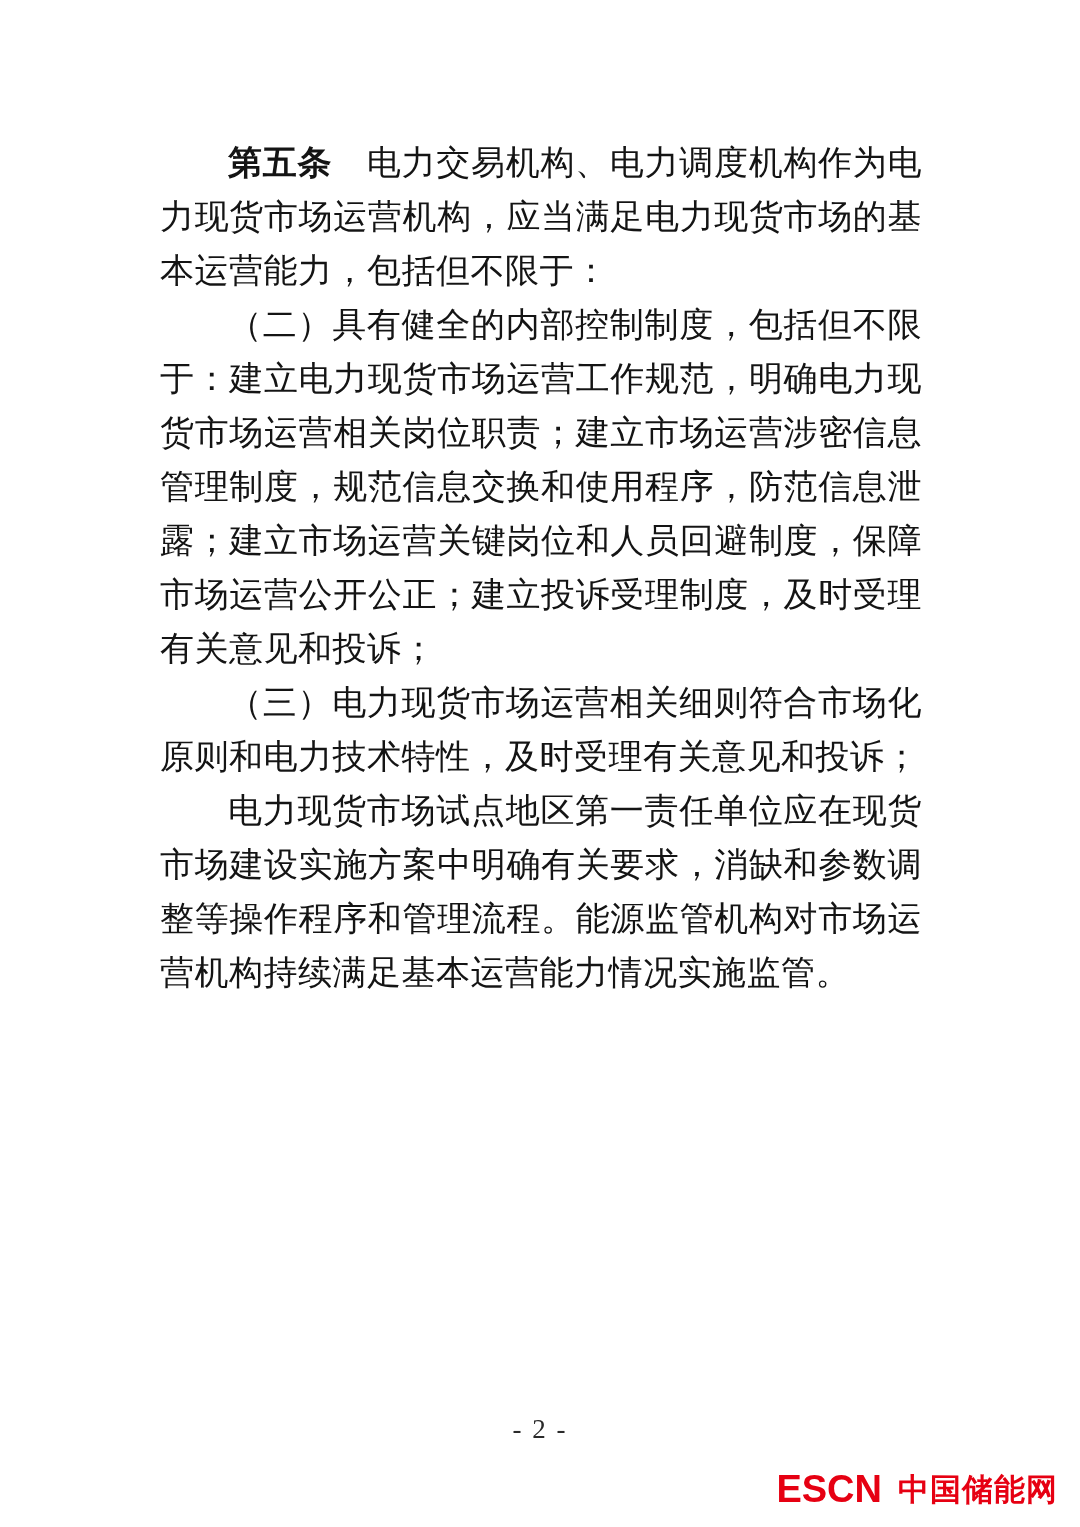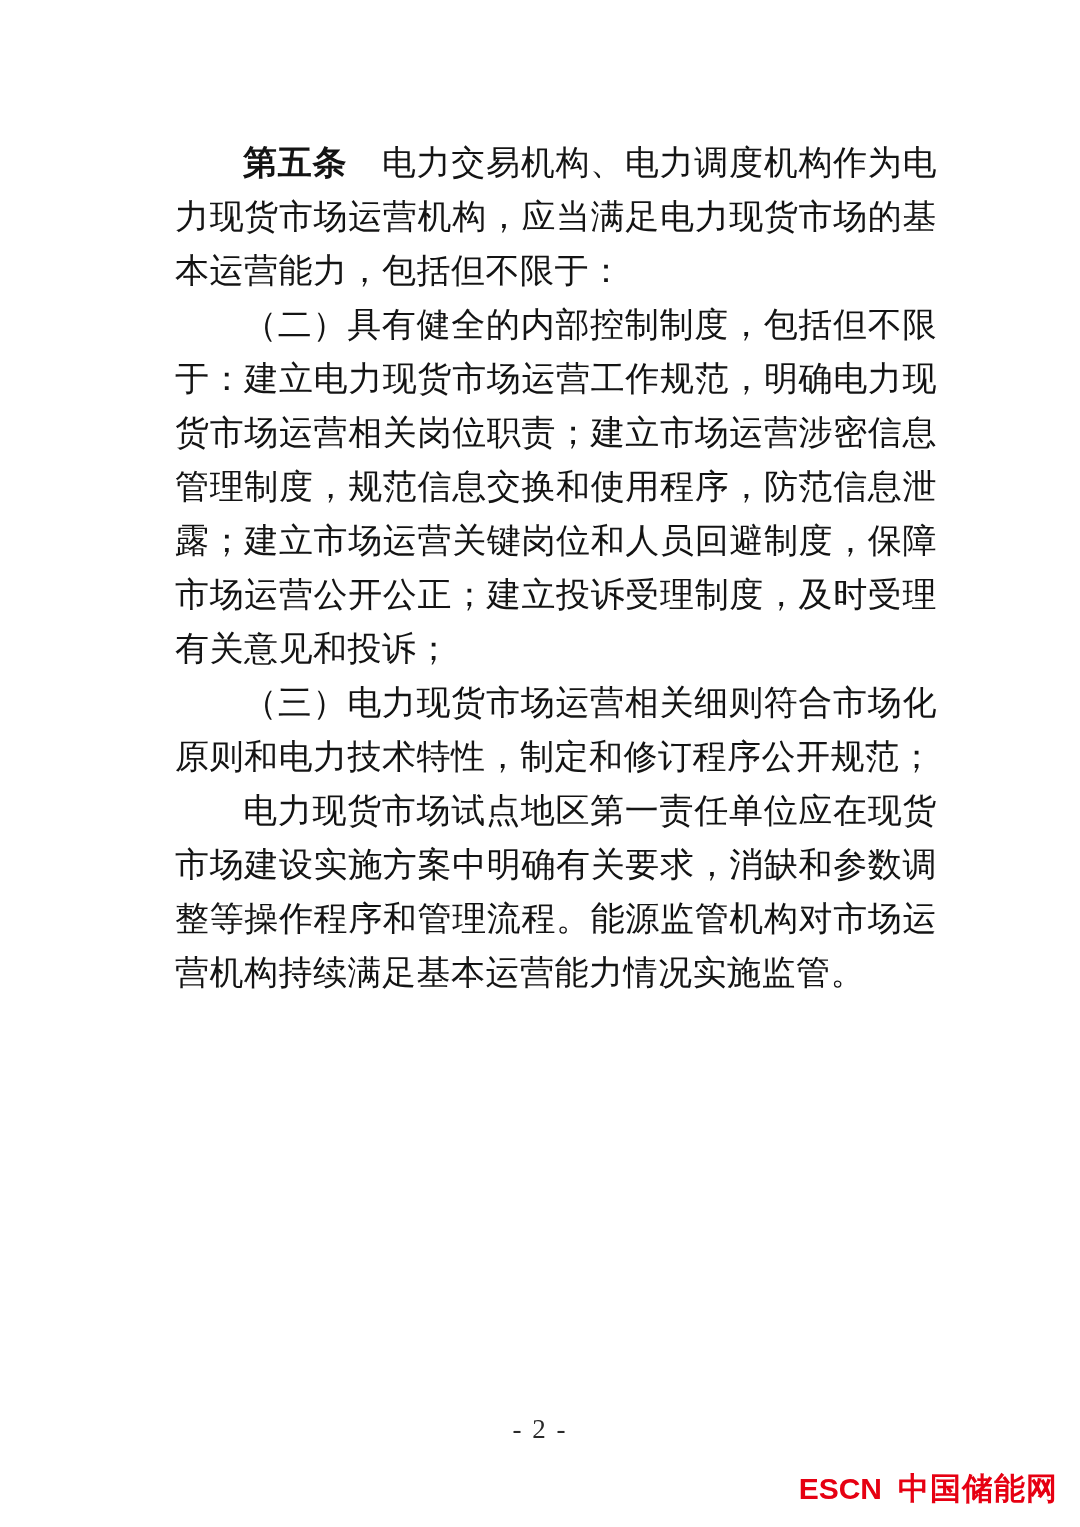--- a/index.html
+++ b/index.html
@@ -11,21 +11,21 @@
     position: relative;
     width: 1080px;
     height: 1527px;
     background: #ffffff;
     overflow: hidden;
     font-family: "Liberation Serif", "DejaVu Serif", serif;
     color: #141414;
   }
   .doc-body {
     position: absolute;
-    left: 175px;
+    left: 160px;
     top: 136px;
     width: 762px;
   }
   .para {
     margin: 0;
     font-size: 34px;
     line-height: 54px;
     text-align: justify;
     text-indent: 2em;
     letter-spacing: 0.5px;
@@ -49,42 +49,42 @@
     right: 22px;
     top: 1468px;
     display: flex;
     align-items: center;
     font-family: "Liberation Sans", "DejaVu Sans", sans-serif;
     font-weight: 900;
     color: #E60012;
     white-space: nowrap;
   }
   .logo .logo-latin {
-    font-size: 30px;
+    font-size: 38px;
     letter-spacing: 0px;
   }
   .logo .logo-cn {
     font-size: 31px;
     letter-spacing: 1px;
     margin-left: 16px;
   }
 </style>
 </head>
 <body>
 
 <div class="page">
 
   <div class="doc-body">
 
     <p class="para"><span class="lead">第五条</span><span>　电力交易机构、电力调度机构作为电力现货市场运营机构，应当满足电力现货市场的基本运营能力，包括但不限于：</span></p>
 
 
     <p class="para"><span class="lead"></span><span>（二）具有健全的内部控制制度，包括但不限于：建立电力现货市场运营工作规范，明确电力现货市场运营相关岗位职责；建立市场运营涉密信息管理制度，规范信息交换和使用程序，防范信息泄露；建立市场运营关键岗位和人员回避制度，保障市场运营公开公正；建立投诉受理制度，及时受理有关意见和投诉；</span></p>
 
-    <p class="para"><span class="lead"></span><span>（三）电力现货市场运营相关细则符合市场化原则和电力技术特性，制定和修订程序公开规范；</span></p>
+    <p class="para"><span class="lead"></span><span>（三）电力现货市场运营相关细则符合市场化原则和电力技术特性，及时受理有关意见和投诉；</span></p>
 
 
     <p class="para"><span class="lead"></span><span>电力现货市场试点地区第一责任单位应在现货市场建设实施方案中明确有关要求，消缺和参数调整等操作程序和管理流程。能源监管机构对市场运营机构持续满足基本运营能力情况实施监管。</span></p>
 
 
   </div>
 
   <div class="footer-pageno">- 2 -</div>
 
   <div class="logo">

